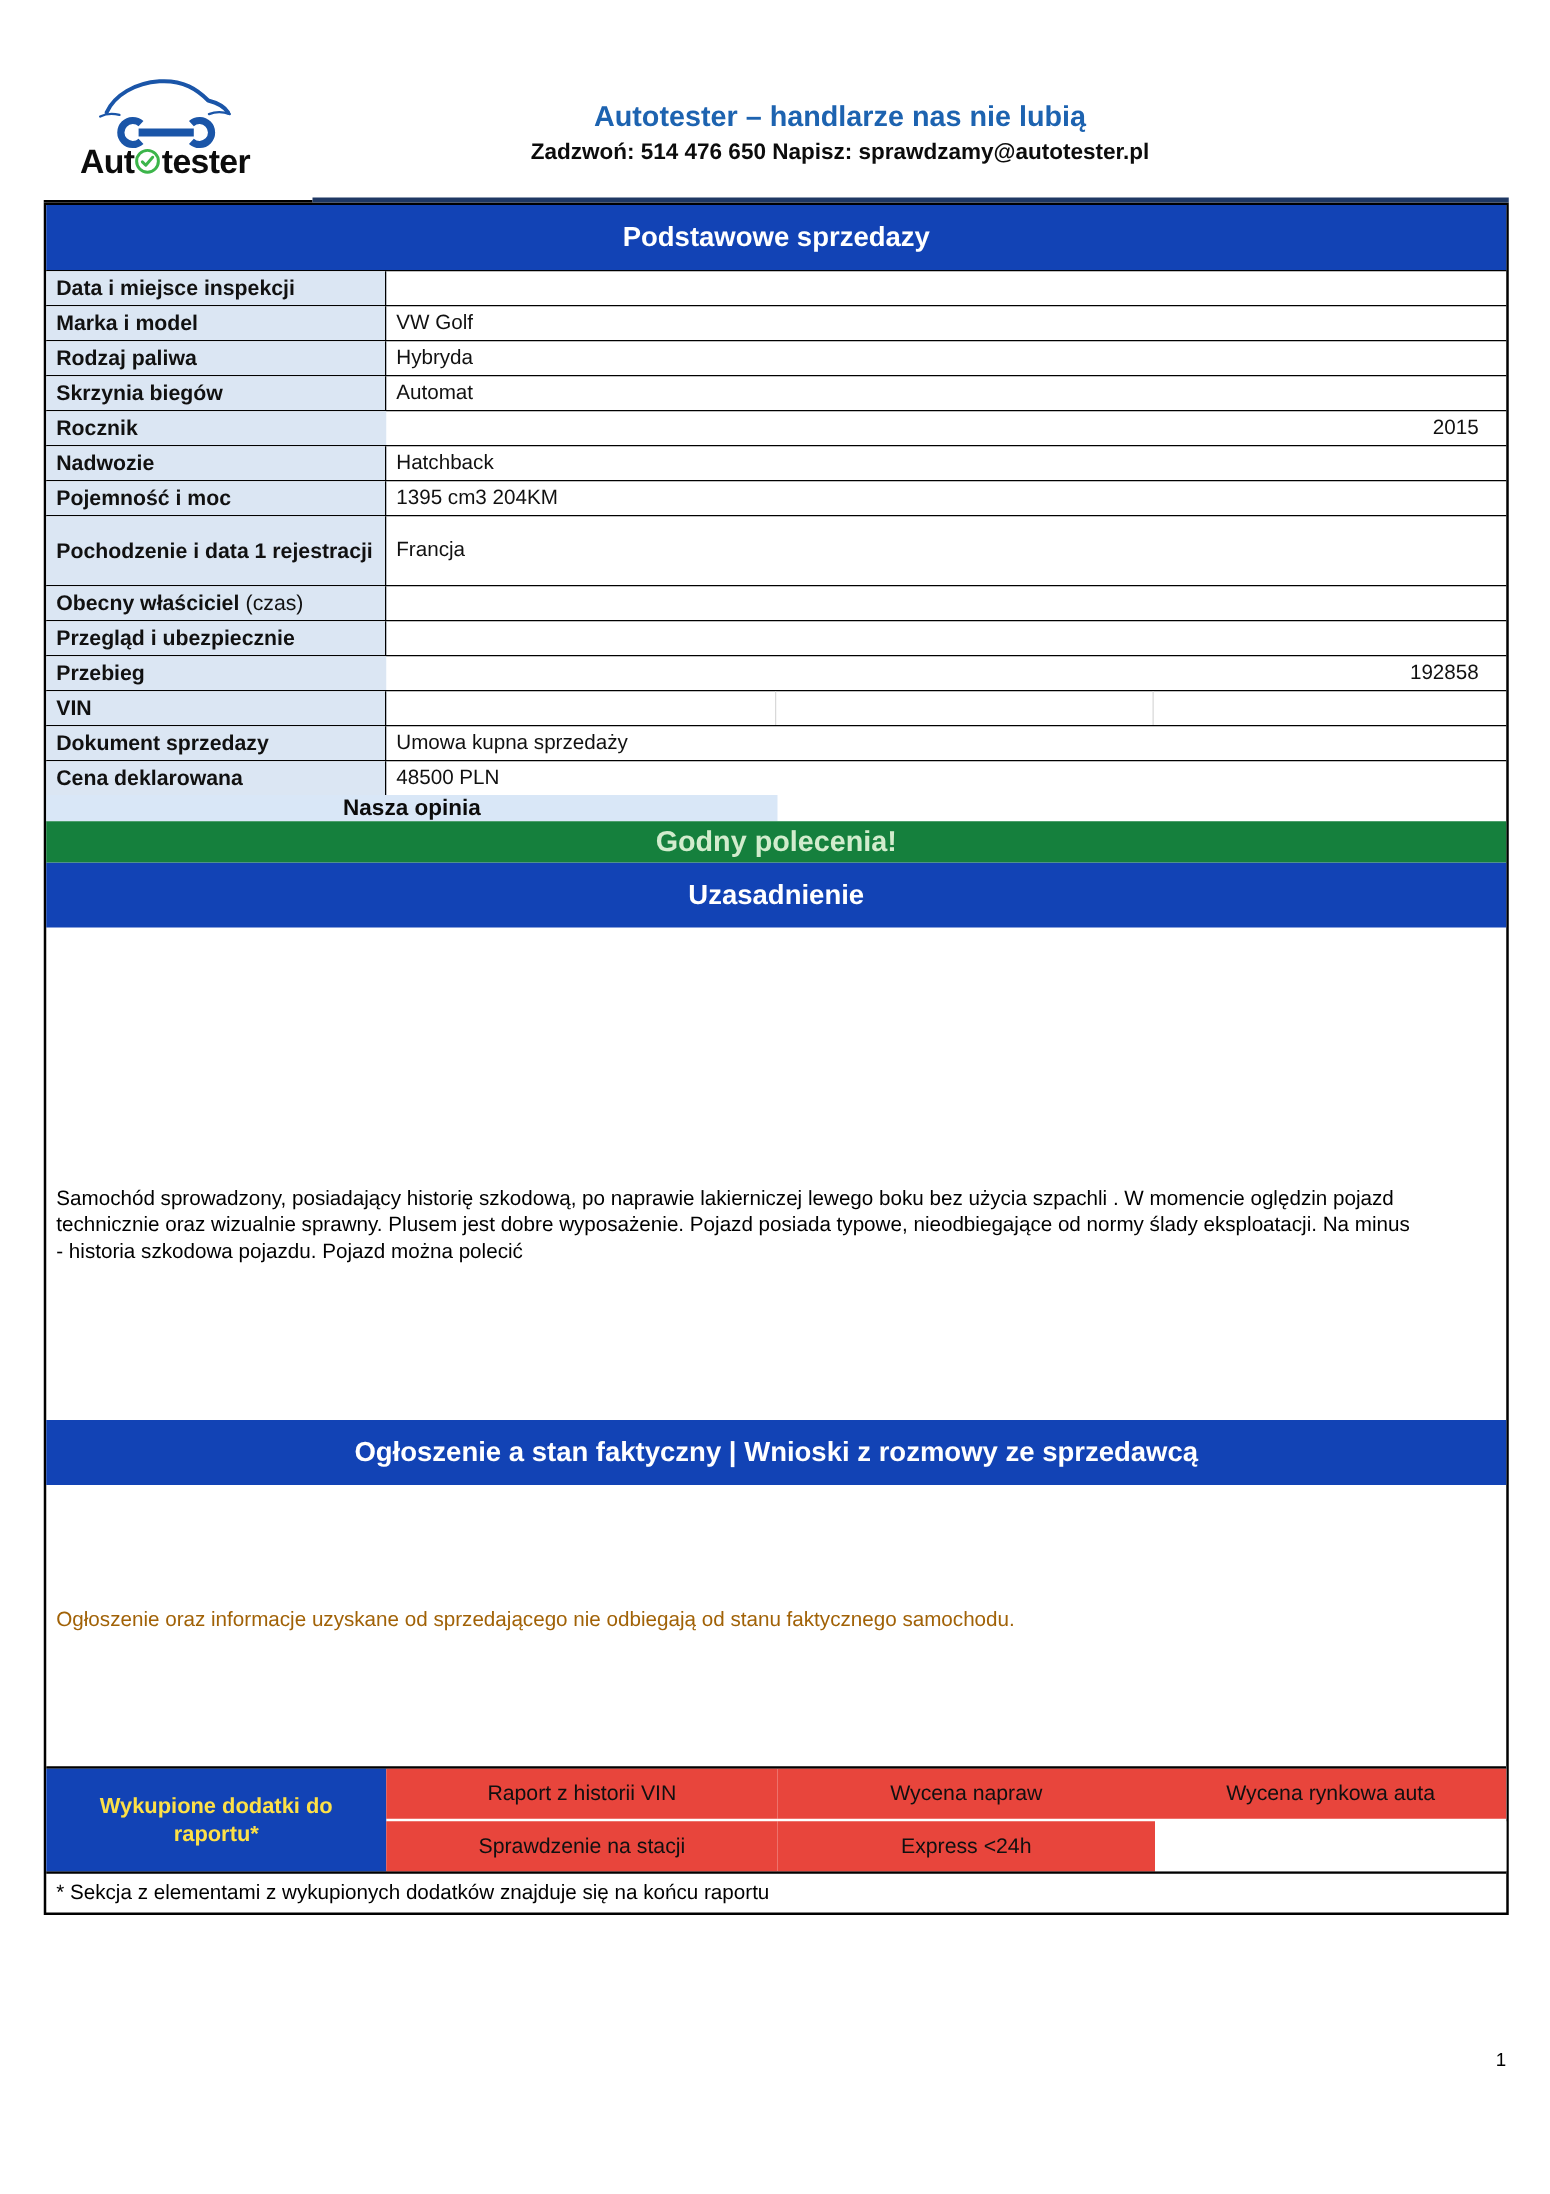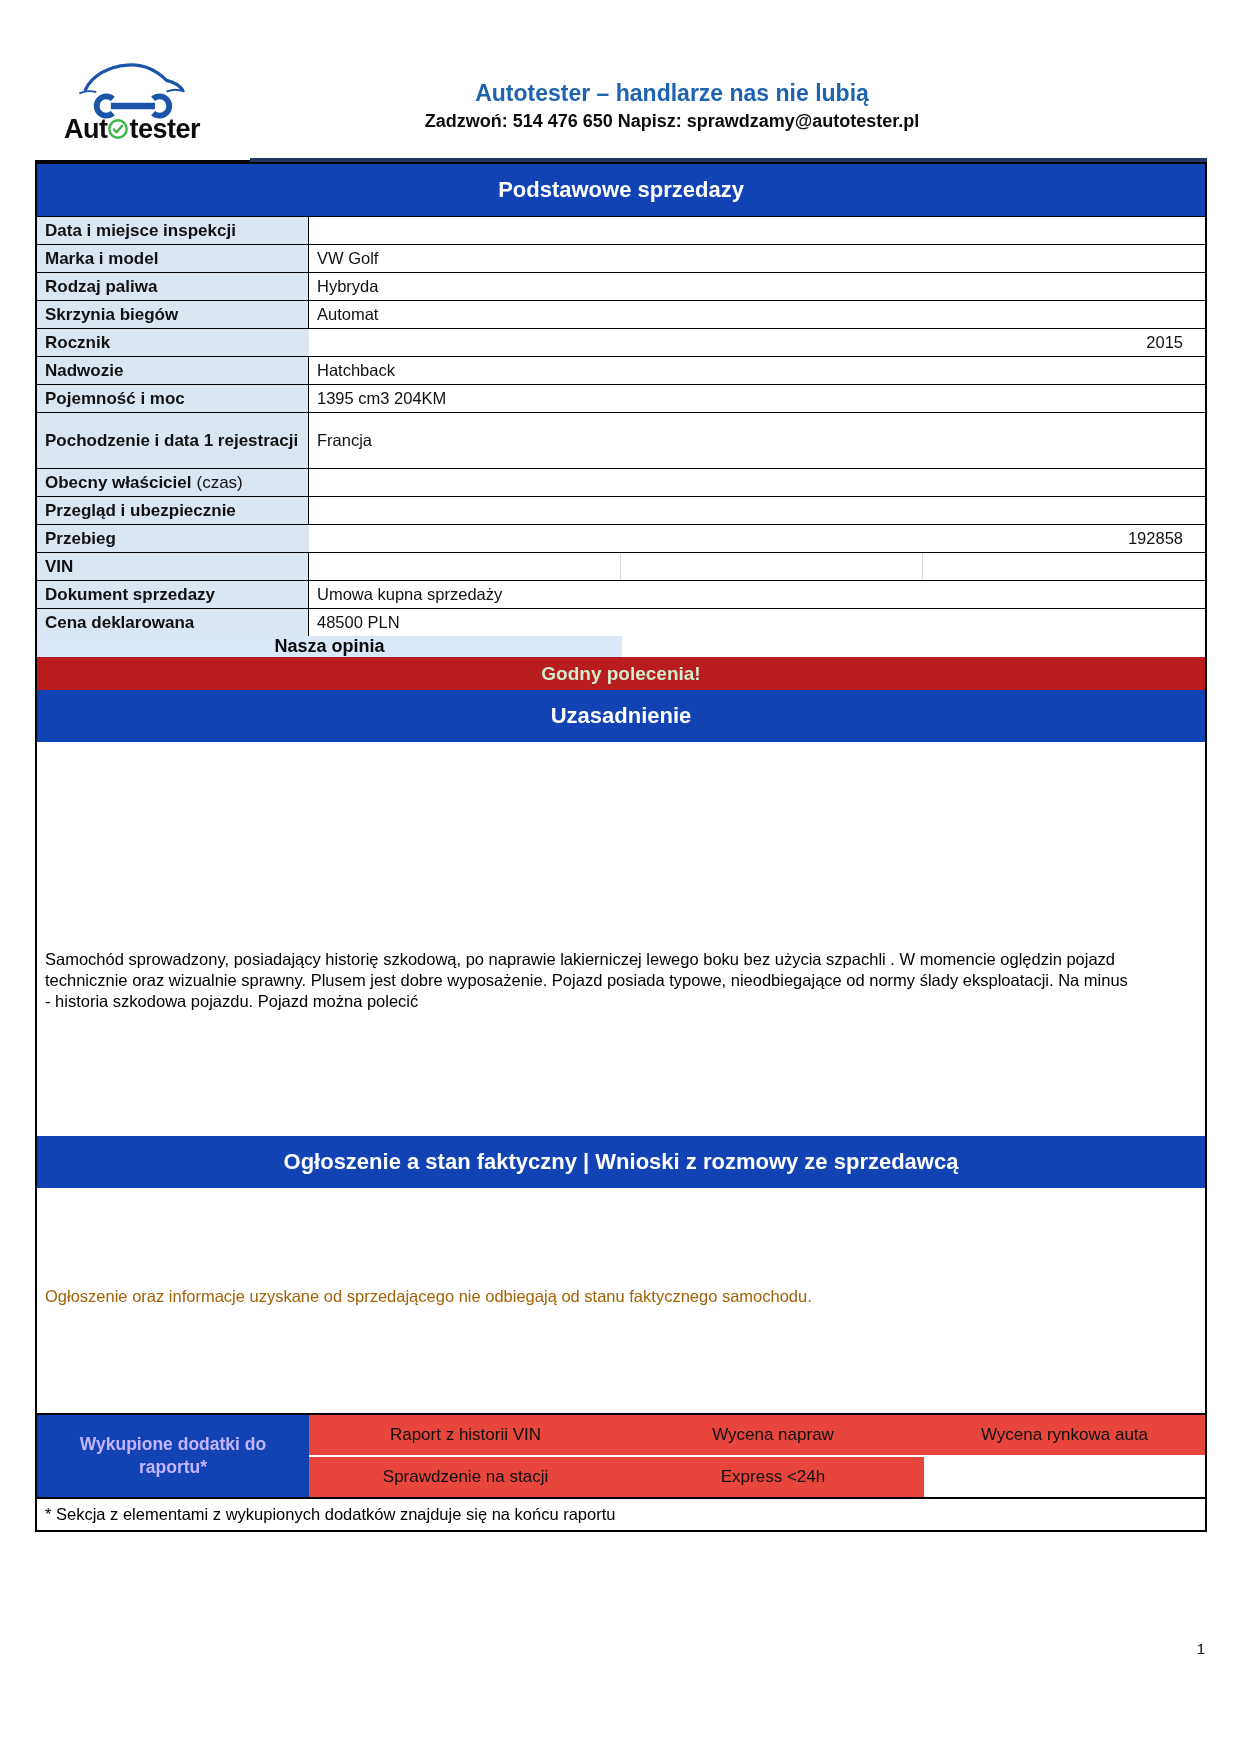--- a/index.html
+++ b/index.html
@@ -40,31 +40,31 @@
   .vin-value{padding:0;}
   .vin-sub{height:100%;display:block;box-sizing:border-box;}
   .vin-sub.s1{width:312px;border-right:1px solid #d9d9d9;}
   .vin-sub.s2{width:302px;border-right:1px solid #d9d9d9;}
   .vin-sub.s3{flex:1;}
 
   
   .opinion-row{display:flex;height:54px;flex-direction:column;}
   .opinion-left{width:585px;background:#d9e7f7;display:flex;align-items:center;justify-content:center;
     font-weight:700;font-size:18px;color:#0c0c0c;}
-  .opinion-right{flex:1;background:#b91c1c;display:flex;align-items:center;justify-content:center;
-    font-weight:700;font-size:19px;color:#d2eccd;}
+  .opinion-right{flex:1;background:#15803d;display:flex;align-items:center;justify-content:center;
+    font-weight:700;font-size:23px;color:#d2eccd;}
 
   
   .just-body{min-height:394px;box-sizing:border-box;padding:207px 70px 0 8px;font-size:16.5px;line-height:21px;color:#000;}
   .listing-body{min-height:225px;box-sizing:border-box;padding:98px 10px 0 8px;font-size:16.5px;line-height:21px;color:#a16207;}
 
   
   .addons{display:grid;grid-template-columns:272px 313px 302px 1fr;grid-auto-rows:40px;row-gap:2px;
     border-top:2px solid #000;background:#fff;}
-  .addons-label{grid-row:1/3;background:#1243b5;color:#c4b5fd;font-weight:700;font-size:17.5px;
+  .addons-label{grid-row:1/3;background:#1243b5;color:#fde047;font-weight:700;font-size:17.5px;
     display:flex;align-items:center;justify-content:center;text-align:center;padding:0 24px;line-height:1.3;}
   .addon-cell{background:#e8453c;color:#101010;display:flex;align-items:center;justify-content:center;font-size:17px;}
   .addon-empty{background:#ffffff;}
   .footnote{border-top:2px solid #000;padding:6px 8px;font-size:16.5px;color:#000;}
 
   .page-number{width:1205px;text-align:right;margin-top:108px;font-size:15px;color:#000;}
 </style>
 </head>
 <body>
 

